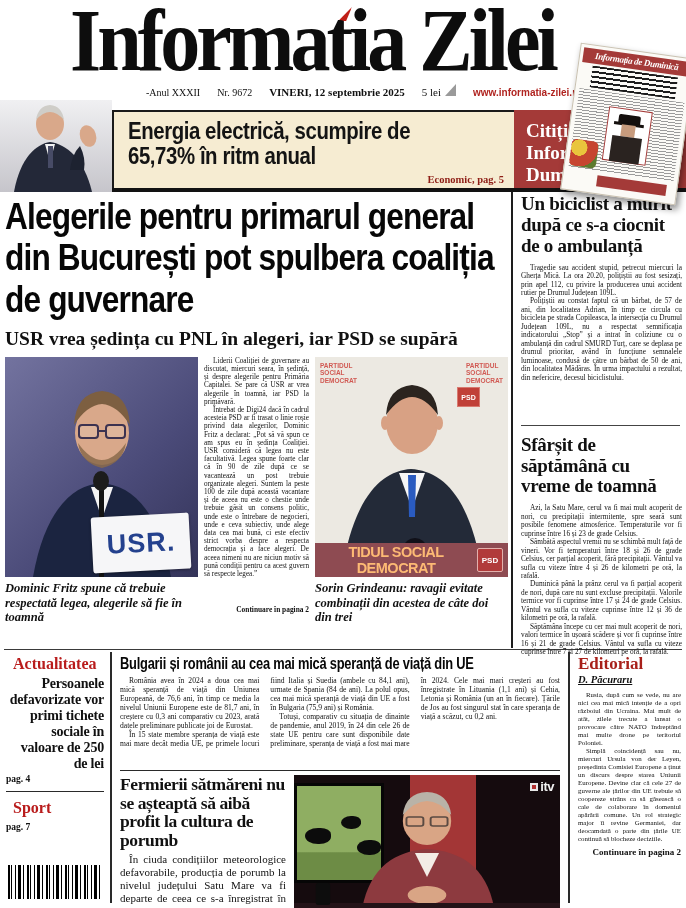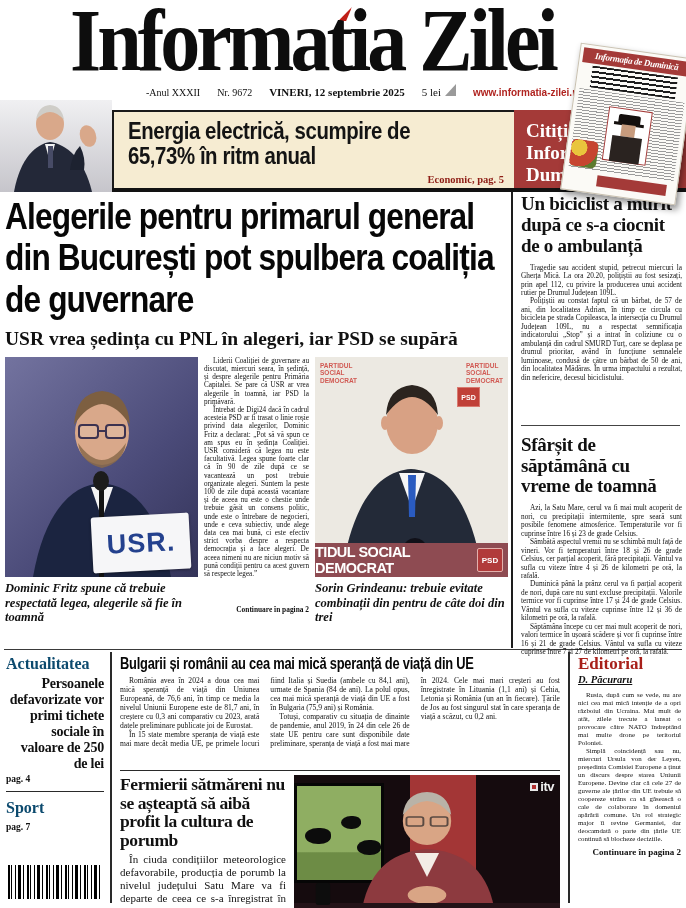--- a/index.html
+++ b/index.html
@@ -74,38 +74,38 @@
     transform:rotate(-3deg); display:flex; align-items:center; justify-content:center;
     font:bold 27px "Liberation Sans", sans-serif; color:#24418e; letter-spacing:1px; box-shadow:0 1px 3px rgba(0,0,0,.4); }
   
   .grindeanu { background:#ece9e2; }
   .wall-text { position:absolute; width:54px; font:bold 6.5px/1.15 "Liberation Sans", sans-serif; color:rgba(208,82,76,.95); }
   .wall-text.wl { left:5px; top:5px; }
   .wall-text.wr { right:2px; top:5px; width:40px; overflow:hidden; height:24px; }
   .psd-chip { position:absolute; right:28px; top:30px; width:23px; height:20px; background:#c04038; border:1px solid #d87a70;
     color:#fff; font:bold 7px/20px "Liberation Sans", sans-serif; text-align:center; }
   .psd-banner { position:absolute; left:0; right:0; bottom:0; height:34px; background:#8e4b52; display:flex; align-items:center; }
-  .psd-banner-text { flex:1; text-align:left; color:#ffffff; font:bold 14.5px "Liberation Sans", sans-serif; letter-spacing:-0.5px; }
+  .psd-banner-text { flex:1; text-align:center; color:#fdba74; font:bold 14.5px "Liberation Sans", sans-serif; letter-spacing:-0.5px; }
   .psd-banner-logo { width:26px; height:24px; margin-right:5px; background:#b13b3b; border:1px solid #e3b0ac;
     color:#fff; font:bold 8px/24px "Liberation Sans", sans-serif; text-align:center; border-radius:2px; }
 
   .content-sidebar { flex:1; padding:2px 4px 0 8px; }
   .sb-title { font:bold 19px/1.1 "Liberation Serif", serif; letter-spacing:-0.3px; margin-bottom:7px; }
   .sb-body { font-size:7.3px; line-height:1.16; text-align:justify; }
   .sb-body p { text-indent:9px; }
   .sb-rule { border-top:1px solid #444; margin:9px 2px 9px 0; }
   .acc-body { height:152px; overflow:hidden; }
   .wx-body { height:200px; overflow:hidden; }
 
   .full-rule { border-top:1px solid #3a3a3a; margin:1px 4px 2px 4px; }
 
   
   .bottom-row { display:flex; height:251px; }
   .bot-left { width:112px; border-right:2px solid #2a2a2a; padding:3px 6px 0 6px; display:flex; flex-direction:column; }
-  .sec-label { color:#0c4a6e; font:bold 16px "Liberation Serif", serif; margin-bottom:3px; }
+  .sec-label { color:#b91c1c; font:bold 16px "Liberation Serif", serif; margin-bottom:3px;margin-left:7px; }
   .sec-title { font:bold 14px/1.14 "Liberation Serif", serif; letter-spacing:-0.2px;text-align:right; }
   .sec-page { font:bold 9.5px "Liberation Serif", serif; margin:2px 2px 0 0; }
   .bl-rule { border-top:1px solid #2a2a2a; margin:7px 0; }
   .barcode-wrap { margin-top:auto; padding-bottom:4px; }
   .barcode { height:34px; margin:0 2px;
     background:repeating-linear-gradient(90deg,#000 0 2px,#fff 2px 3px,#000 3px 4px,#fff 4px 7px,#000 7px 8px,#fff 8px 10px,#000 10px 13px,#fff 13px 15px,#000 15px 16px,#fff 16px 19px); }
 
   .bot-mid { width:456px; padding:1px 8px 0 8px; }
   .life-title { font-size:16.5px; letter-spacing:-0.3px; width:500px; transform:scaleX(.78); transform-origin:0 0;
     color:#070707; margin:1px 0 4px 0; }
@@ -242,21 +242,21 @@
                 <ellipse cx="60" cy="196" rx="11" ry="9" fill="#1a1a1a"></ellipse>
                 <ellipse cx="100" cy="190" rx="11" ry="9" fill="#101018"></ellipse>
                 <ellipse cx="134" cy="196" rx="11" ry="9" fill="#222b36"></ellipse>
               </g>
             </svg>
             <div class="psd-banner">
               <span class="psd-banner-text">TIDUL SOCIAL DEMOCRAT</span>
               <span class="psd-banner-logo">PSD</span>
             </div>
           </figure>
-          <div class="caption">Sorin Grindeanu: trebuie evitate combinații din pentru de câte doi din trei</div>
+          <div class="caption">Sorin Grindeanu: ravagii evitate combinații din acestea de câte doi din trei</div>
         </div>
       </div>
     </div>
 
     <div class="content-sidebar">
       <div class="sb-title">Un biciclist a murit după ce s-a ciocnit de o ambulanță</div>
       <div class="sb-body acc-body">
         <p>Tragedie sau accident stupid, petrecut miercuri la Gherța Mică. La ora 20.20, polițiștii au fost sesizați, prin apel 112, cu privire la producerea unui accident rutier pe Drumul Județean 109L.</p>
         <p>Polițiștii au constat faptul că un bărbat, de 57 de ani, din localitatea Adrian, în timp ce circula cu bicicleta pe strada Copileasca, la intersecția cu Drumul Județean 109L, nu a respectat semnificația indicatorului „Stop” și a intrat în coliziune cu o ambulanță din cadrul SMURD Turț, care se deplasa pe drumul prioritar, având în funcțiune semnalele luminoase, condusă de către un bărbat de 50 de ani, din localitatea Mădăras. În urma impactului a rezultat, din nefericire, decesul biciclistului.</p>
       </div>

